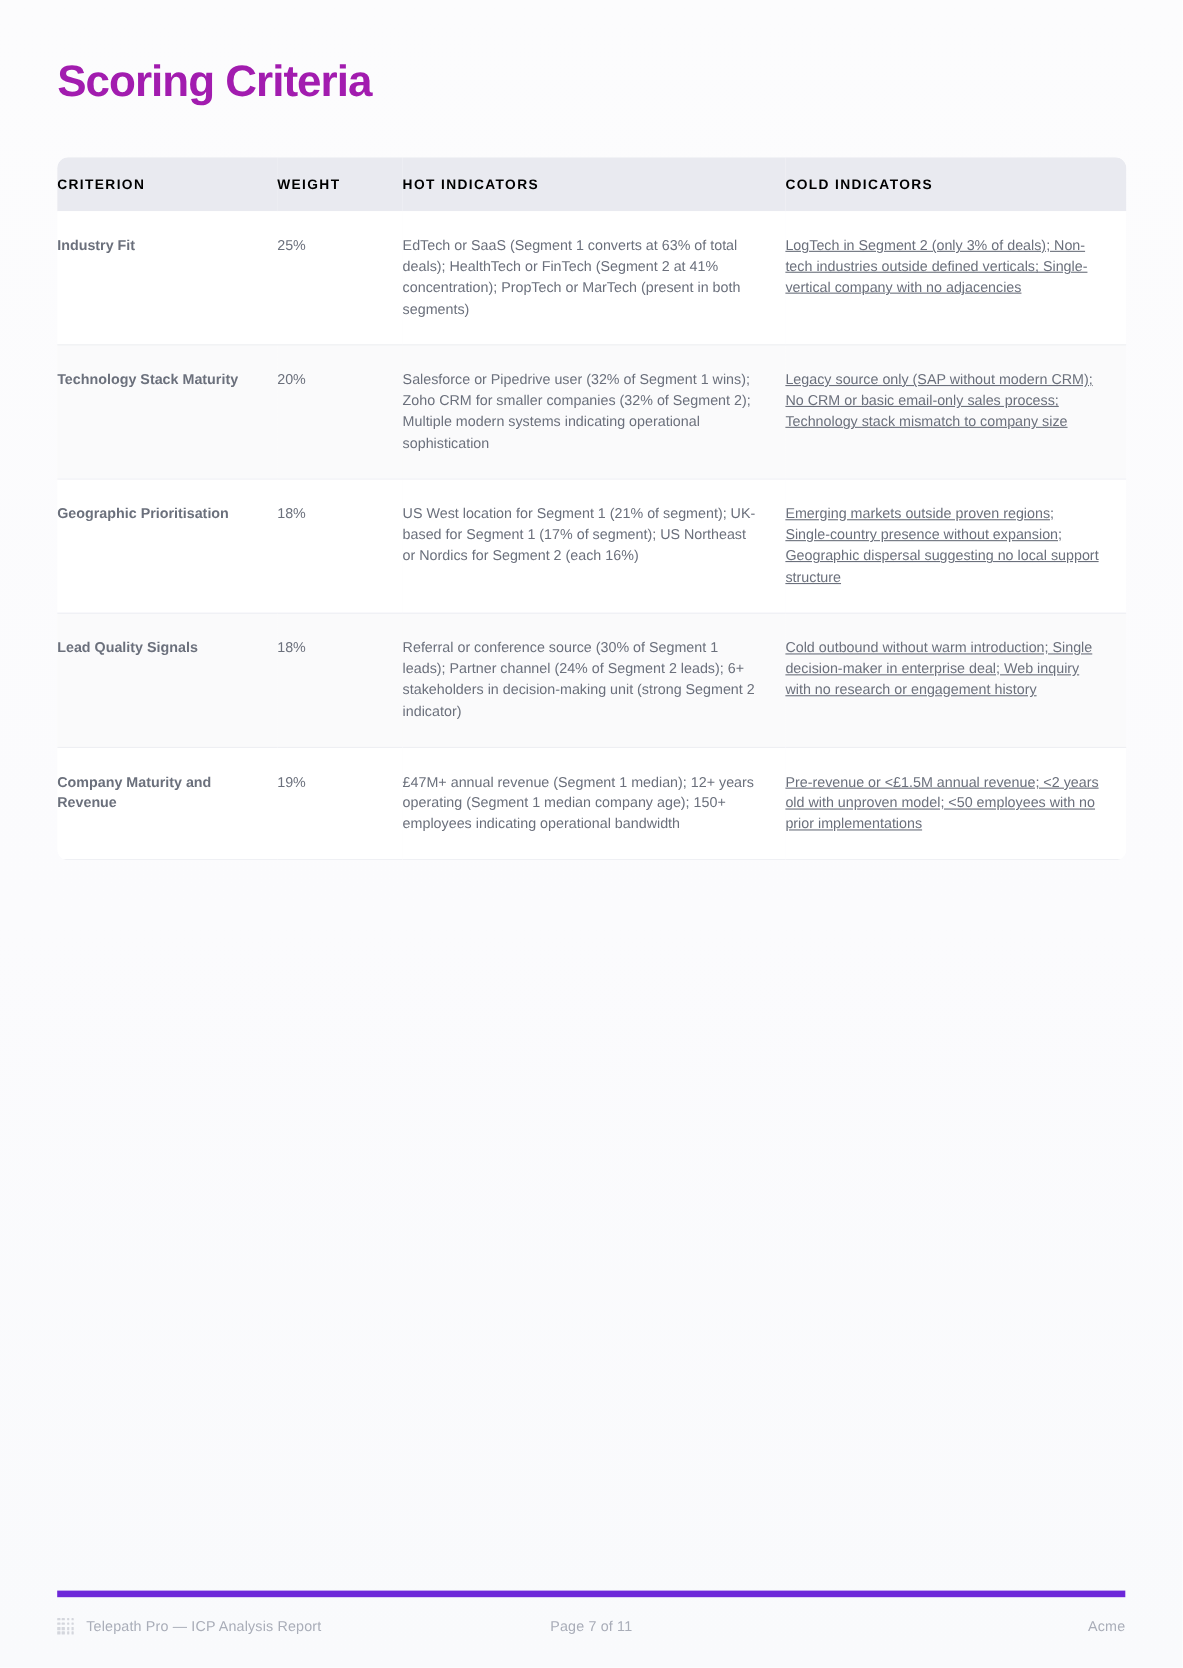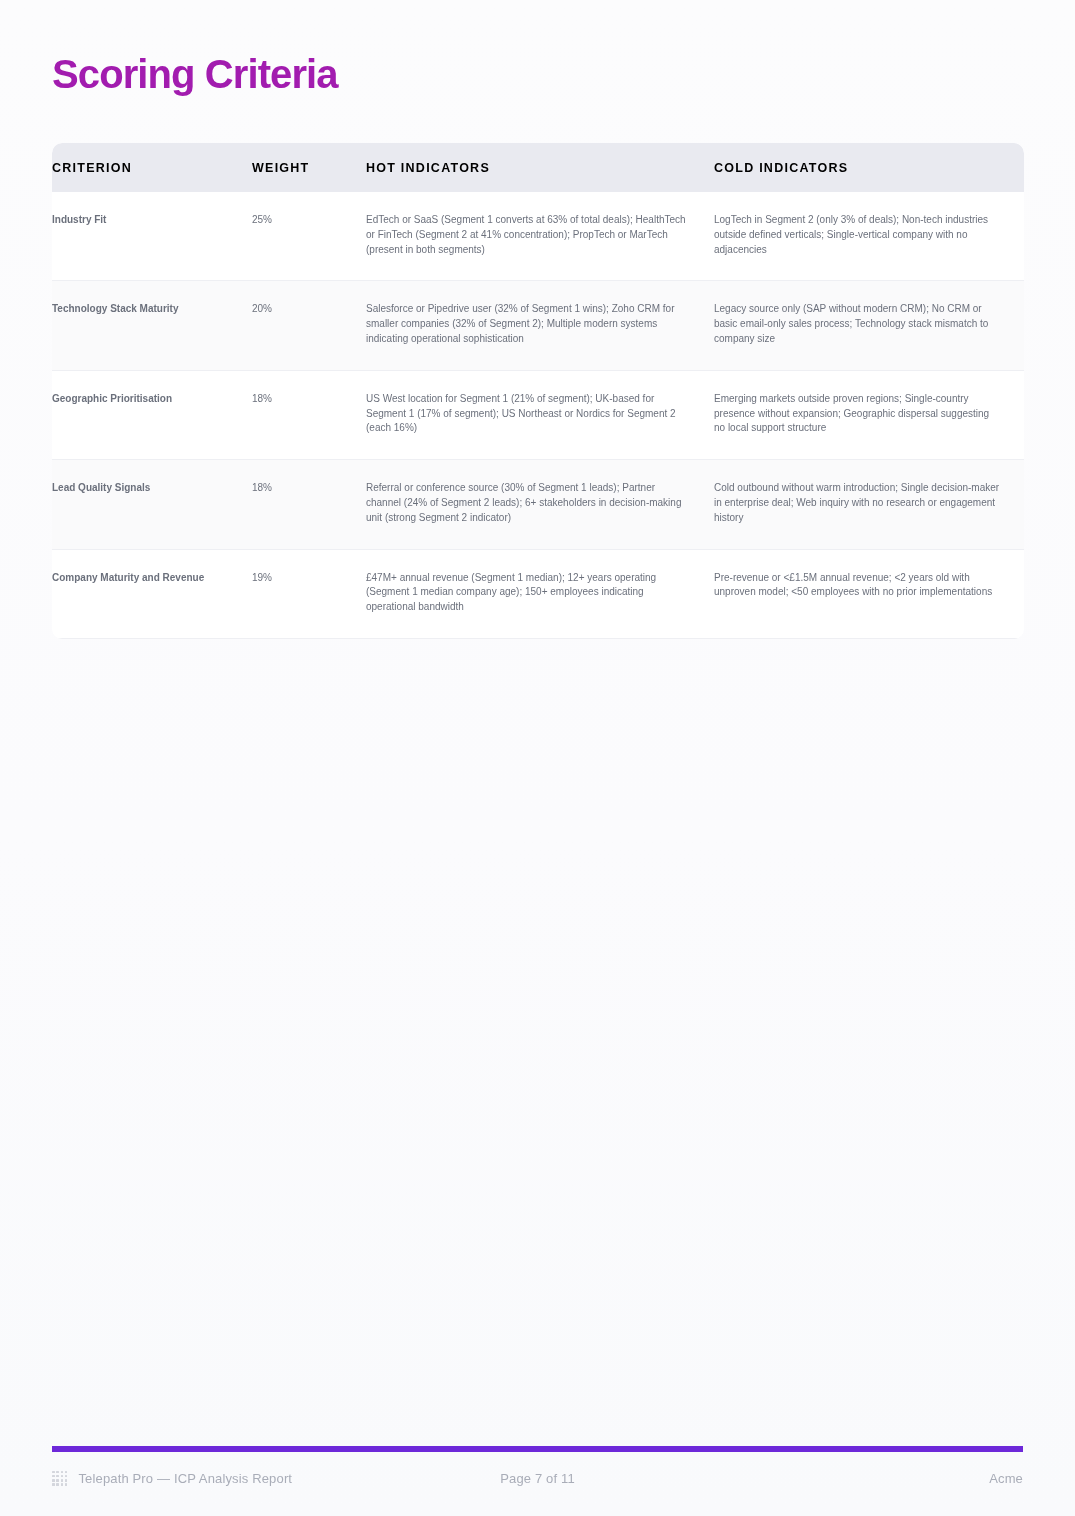--- a/index.html
+++ b/index.html
@@ -73,21 +73,21 @@
   thead th.c-cold       { border-top-right-radius: 10px; padding-right: 26px; }
 
   col.c-criterion { width: 200px; }
   col.c-weight    { width: 114px; }
   col.c-hot       { width: 348px; }
   col.c-cold      { width: 310px; }
 
   table.rubric tbody td {
     vertical-align: top;
     padding: 21px 22px 23px 0;
-    font-size: 10px;
+    font-size: 13px;
     line-height: 1.48;
     color: #6b707c;
     border-bottom: 1px solid #eeeff3;
   }
 
   tbody tr:nth-child(even) td { background: #fafafb; }
   tbody tr:nth-child(odd)  td { background: #ffffff; }
 
   tbody td.criterion {
     padding-left: 26px;
@@ -96,21 +96,21 @@
     font-size: 15.4px;
     line-height: 1.45;
   }
 
   tbody td.weight {
     font-weight: 400;
     color: #39404f;
     font-size: 15.4px;
   }
 
-  tbody td.cold { padding-right: 26px; }
+  tbody td.cold { padding-right: 26px; text-decoration: underline; }
 
   
   .doc-footer {
     position: absolute;
     left: 52px;
     right: 52px;
     bottom: 30px;
     border-top: 6px solid #6d28d9;
     padding-top: 19px;
     display: flex;

